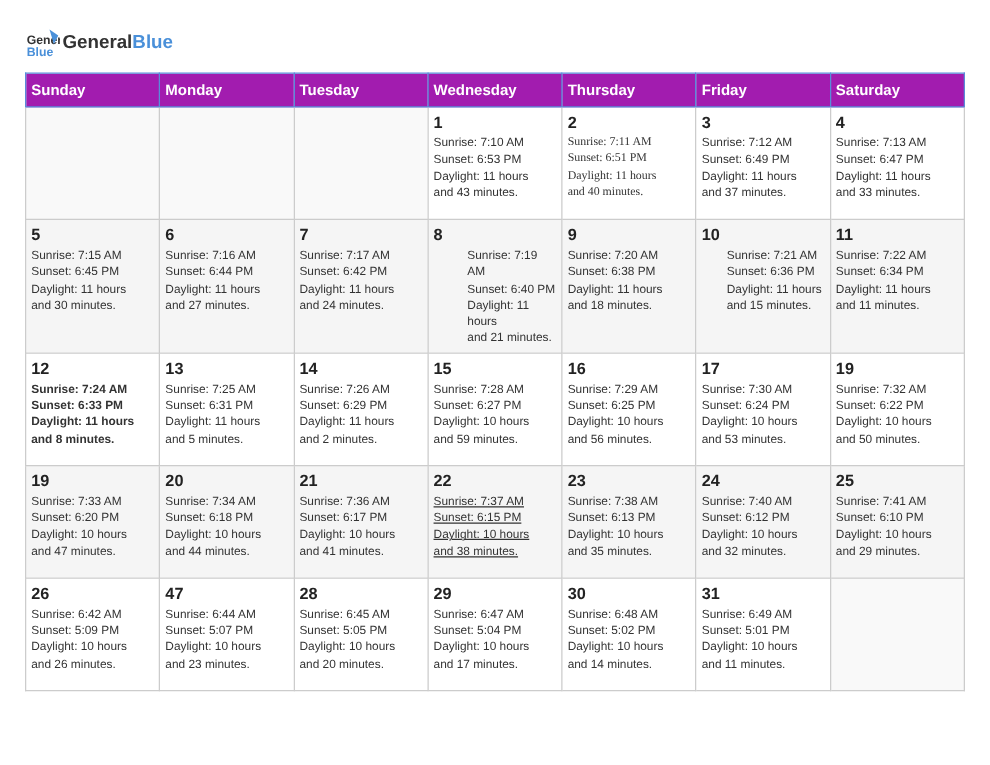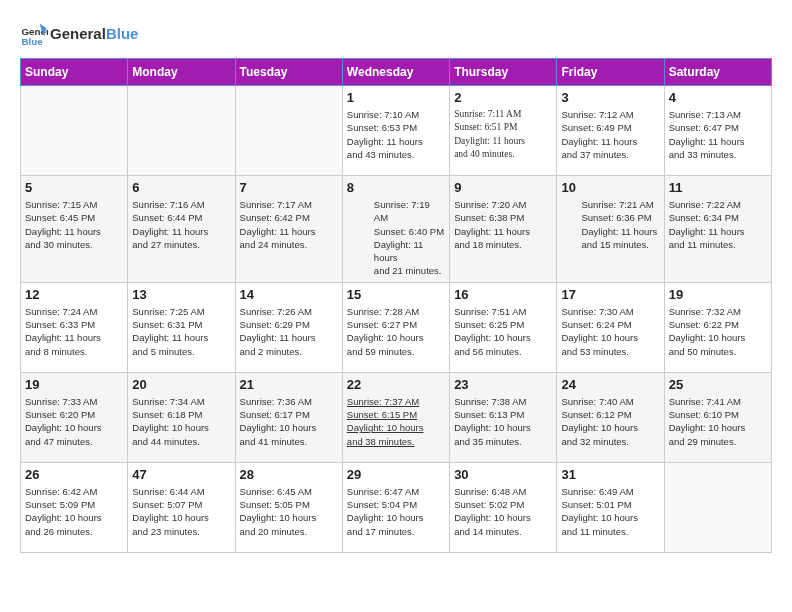--- a/index.html
+++ b/index.html
@@ -193,21 +193,21 @@
           <div class="day-num">11</div>
           <div class="day-info" style="white-space: pre-line;">Sunrise: 7:22 AM
 Sunset: 6:34 PM
 Daylight: 11 hours
 and 11 minutes.</div>
         </td>
       </tr>
       <tr>
         <td>
           <div class="day-num">12</div>
-          <div class="day-info" style="white-space: pre-line;">Sunrise: 7:24 AM
+          <div class="day-info" style="white-space: pre-line; font-weight: bold;">Sunrise: 7:24 AM
 Sunset: 6:33 PM
 Daylight: 11 hours
 and 8 minutes.</div>
         </td>
         <td>
           <div class="day-num">13</div>
           <div class="day-info" style="white-space: pre-line;">Sunrise: 7:25 AM
 Sunset: 6:31 PM
 Daylight: 11 hours
 and 5 minutes.</div>
@@ -221,21 +221,21 @@
         </td>
         <td>
           <div class="day-num">15</div>
           <div class="day-info" style="white-space: pre-line;">Sunrise: 7:28 AM
 Sunset: 6:27 PM
 Daylight: 10 hours
 and 59 minutes.</div>
         </td>
         <td>
           <div class="day-num">16</div>
-          <div class="day-info" style="white-space: pre-line;">Sunrise: 7:51 AM
+          <div class="day-info" style="white-space: pre-line;">Sunrise: 7:29 AM
 Sunset: 6:25 PM
 Daylight: 10 hours
 and 56 minutes.</div>
         </td>
         <td>
           <div class="day-num">17</div>
           <div class="day-info" style="white-space: pre-line;">Sunrise: 7:30 AM
 Sunset: 6:24 PM
 Daylight: 10 hours
 and 53 minutes.</div>

